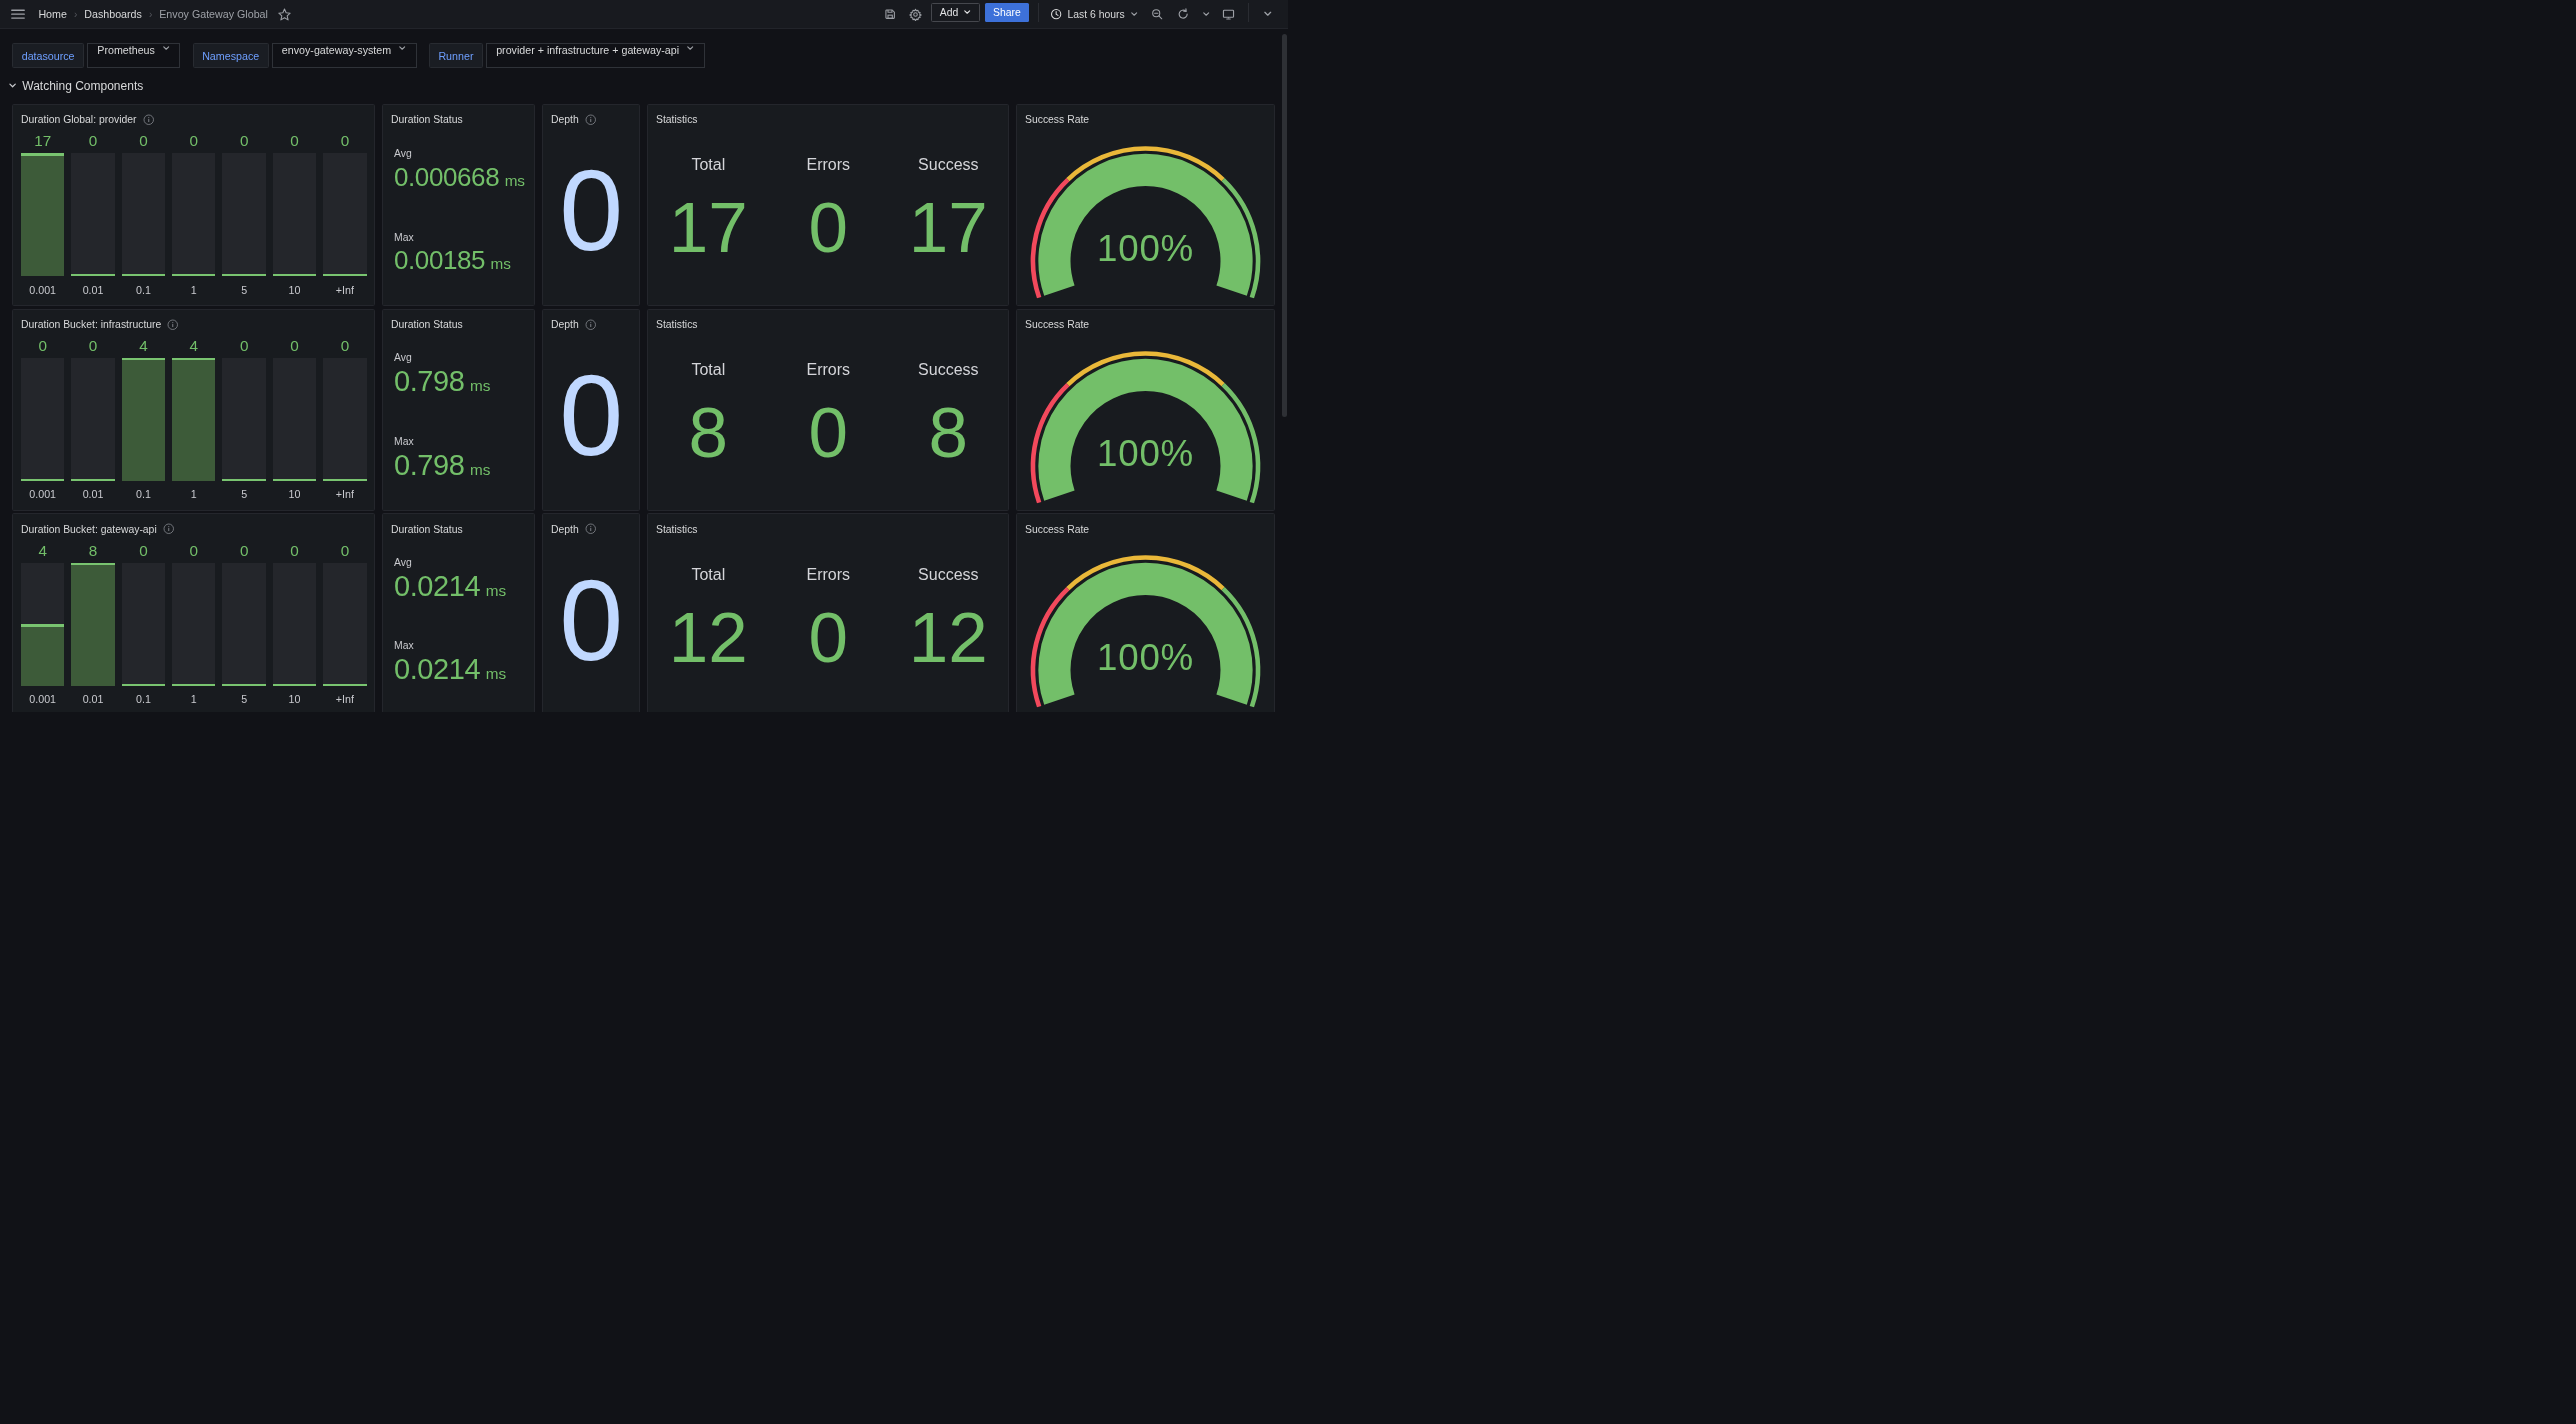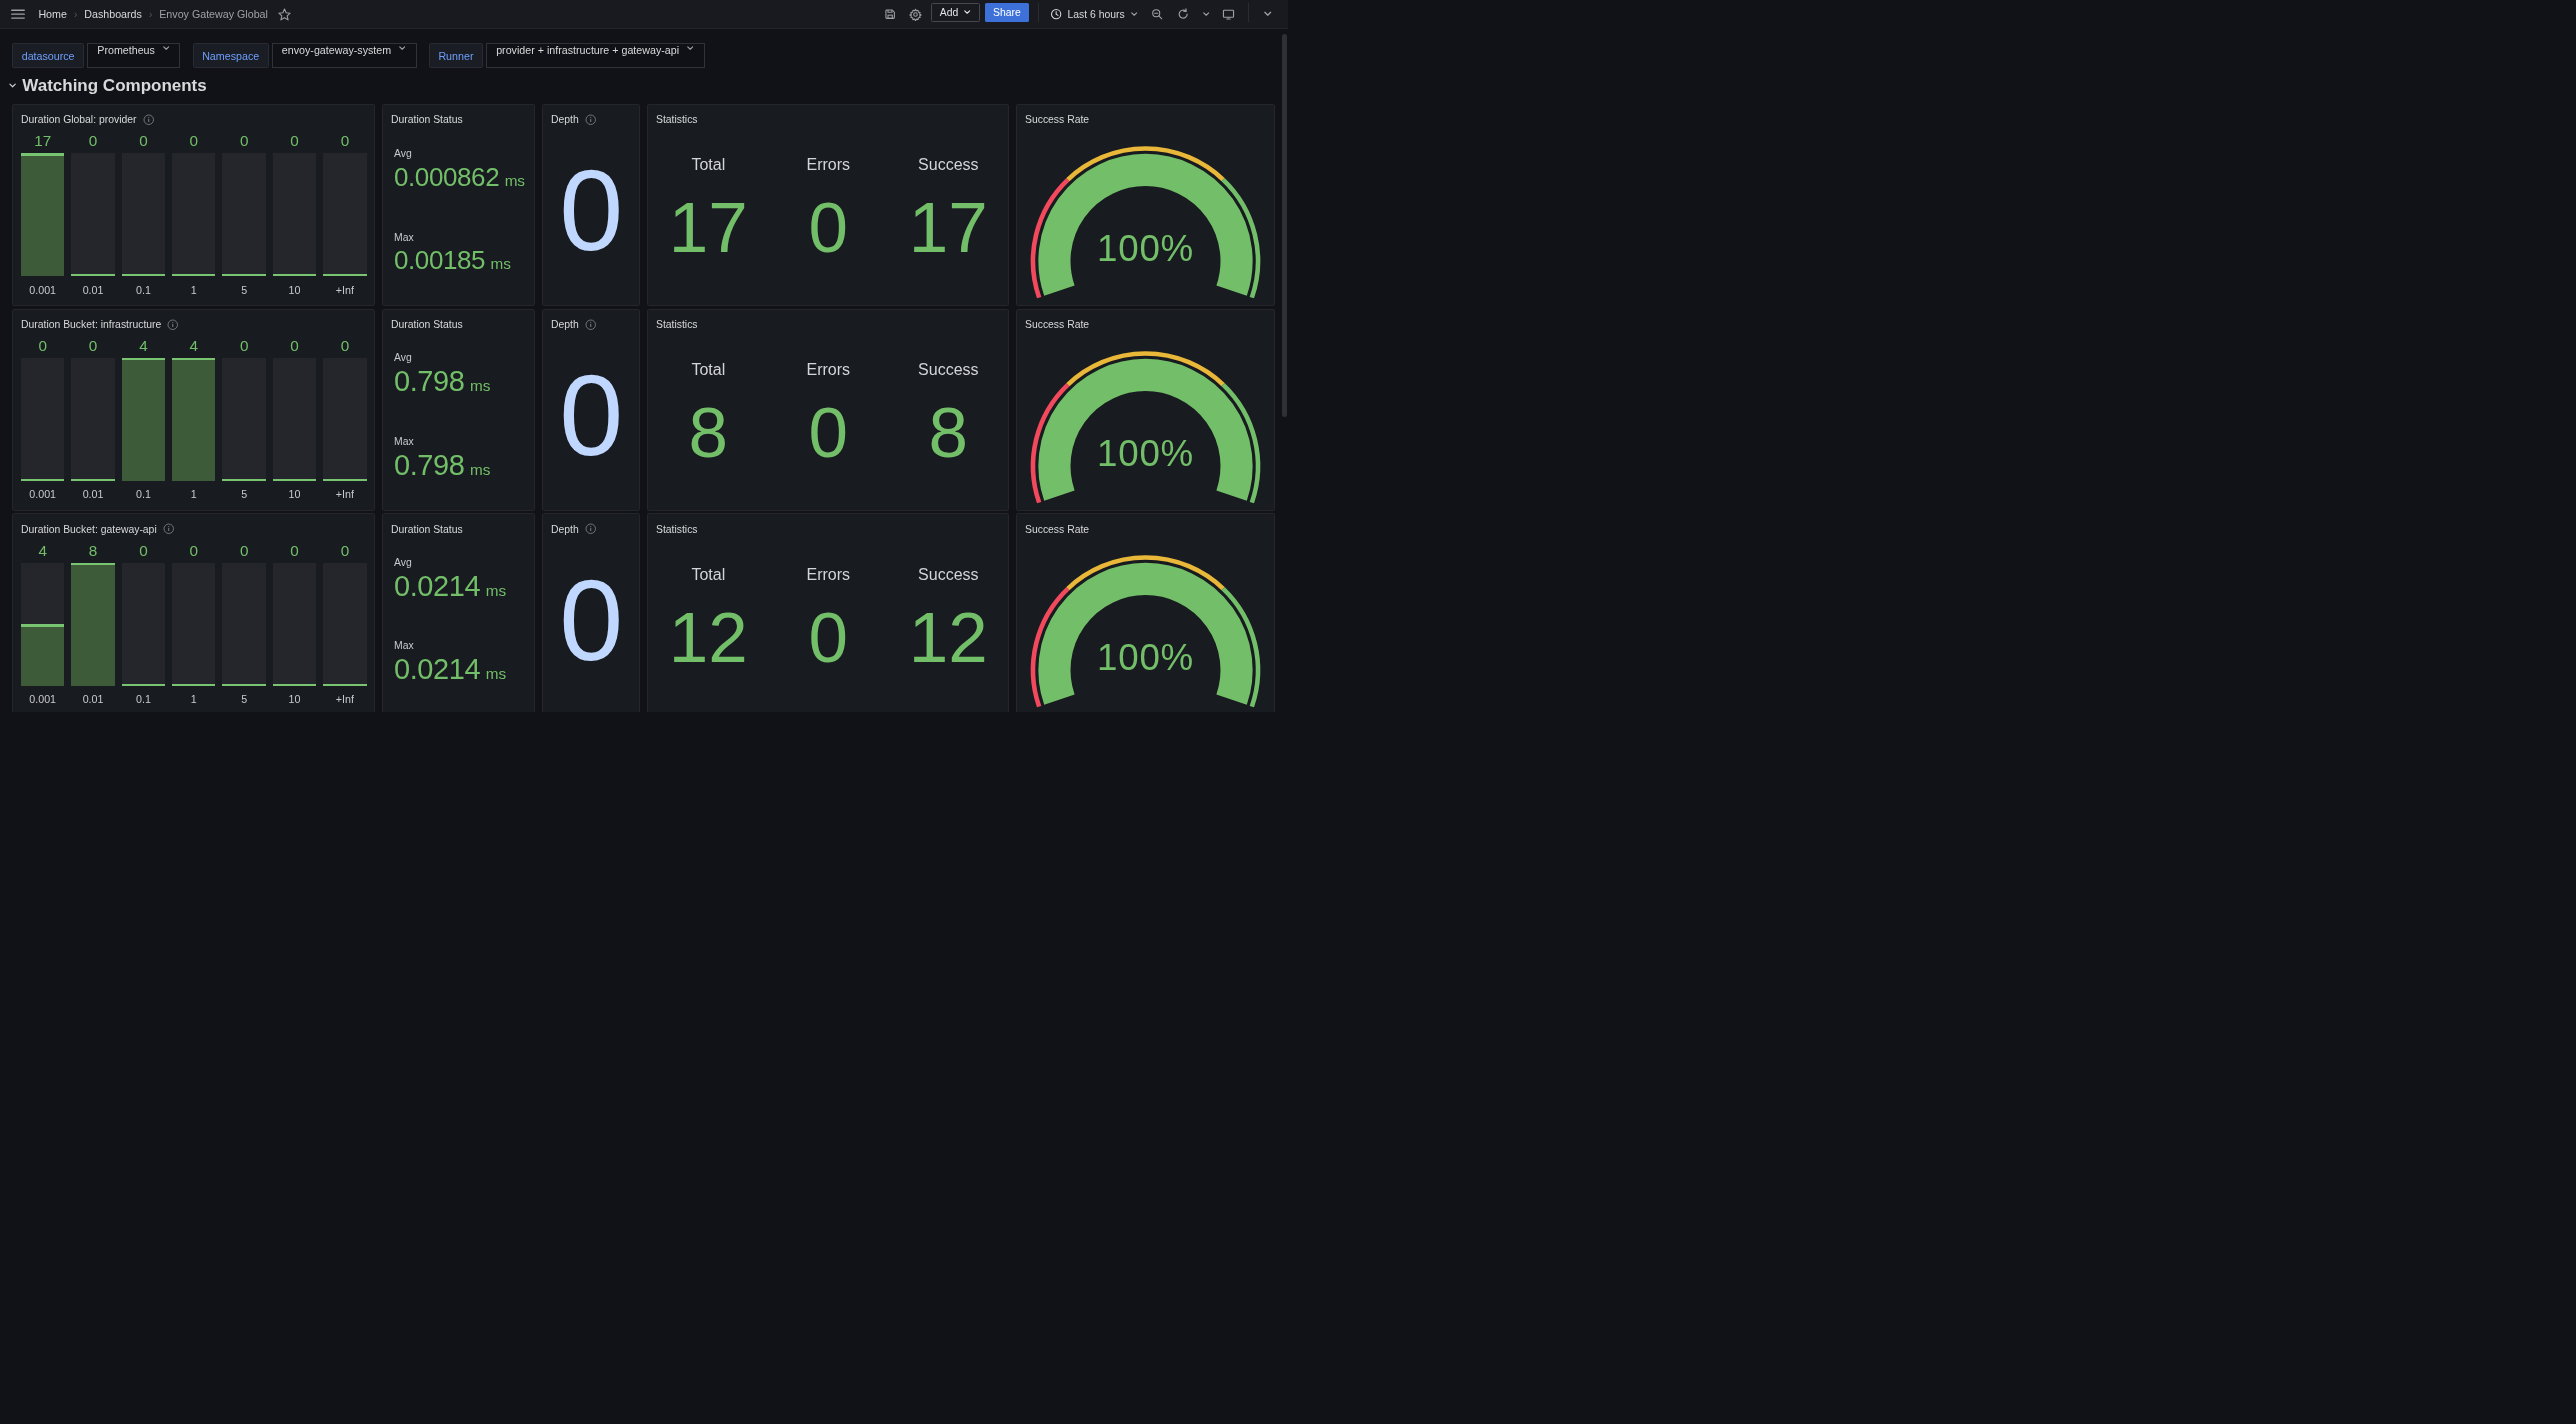--- a/index.html
+++ b/index.html
@@ -30,21 +30,21 @@
   
   .filters{display:flex;gap:12.3px;margin:14px 0 0 12.3px}
   .filter{display:flex;gap:3.1px}
   .filter-label{height:23px;display:flex;align-items:center;padding:0 8.4px;background:#1A1D23;
     border:0.8px solid #282B31;border-radius:1.5px;color:#6E9FFF;font-size:10.7px}
   .filter-value{height:23px;display:flex;gap:7px;padding:0 9.2px;background:#101116;
     border:0.8px solid #2F3238;border-radius:0;color:#D8D9DA;font-size:10.7px;cursor:pointer}
   .filter-value .cv{color:#9DA0A6}
   
   .section-row{display:flex;align-items:center;gap:5.4px;margin:7.7px 0 0 7.7px;height:20px;color:#D8D9DA;cursor:pointer}
-  .section-title{font-size:17px;font-weight:700}
+  .section-title{font-size:12px;font-weight:400}
   
   .dash{margin:8.4px 12.3px 0}
   .dash-row{display:grid;grid-template-columns:363px 153px 98px 362px 259px;gap:7px;margin-bottom:7.7px;height:197px}
   .panel{background:#181B1F;border:0.8px solid #24262C;border-radius:1.5px;display:flex;flex-direction:column;
     min-width:0;position:relative}
   .panel-header{display:flex;align-items:center;gap:6.1px;padding:5.4px 7.7px 0 7.7px;height:18.4px;flex:none;cursor:pointer}
   .panel-title{font-size:10.4px;font-weight:500;color:#D8D9DA;margin:0;white-space:nowrap;overflow:hidden}
   .info-icon{color:#7E8187;display:flex;flex:none}
   
   .bars{flex:1;display:grid;grid-template-columns:repeat(7,1fr);gap:7px;padding:3.1px 7.7px 7.7px;min-height:0}
@@ -277,21 +277,21 @@
     </section>
 
     <section class="panel p-duration">
       <header class="panel-header">
         <h2 class="panel-title duration-title">Duration Status</h2>
       </header>
       <div class="stat-col">
         <div class="stat-group">
           <div class="stat-label">Avg</div>
           <div class="stat-value">
-            <span class="stat-num">0.000862</span>
+            <span class="stat-num">0.000668</span>
             <span class="stat-unit">ms</span>
           </div>
         </div>
         <div class="stat-group">
           <div class="stat-label">Max</div>
           <div class="stat-value">
             <span class="stat-num">0.00185</span>
             <span class="stat-unit">ms</span>
           </div>
         </div>

